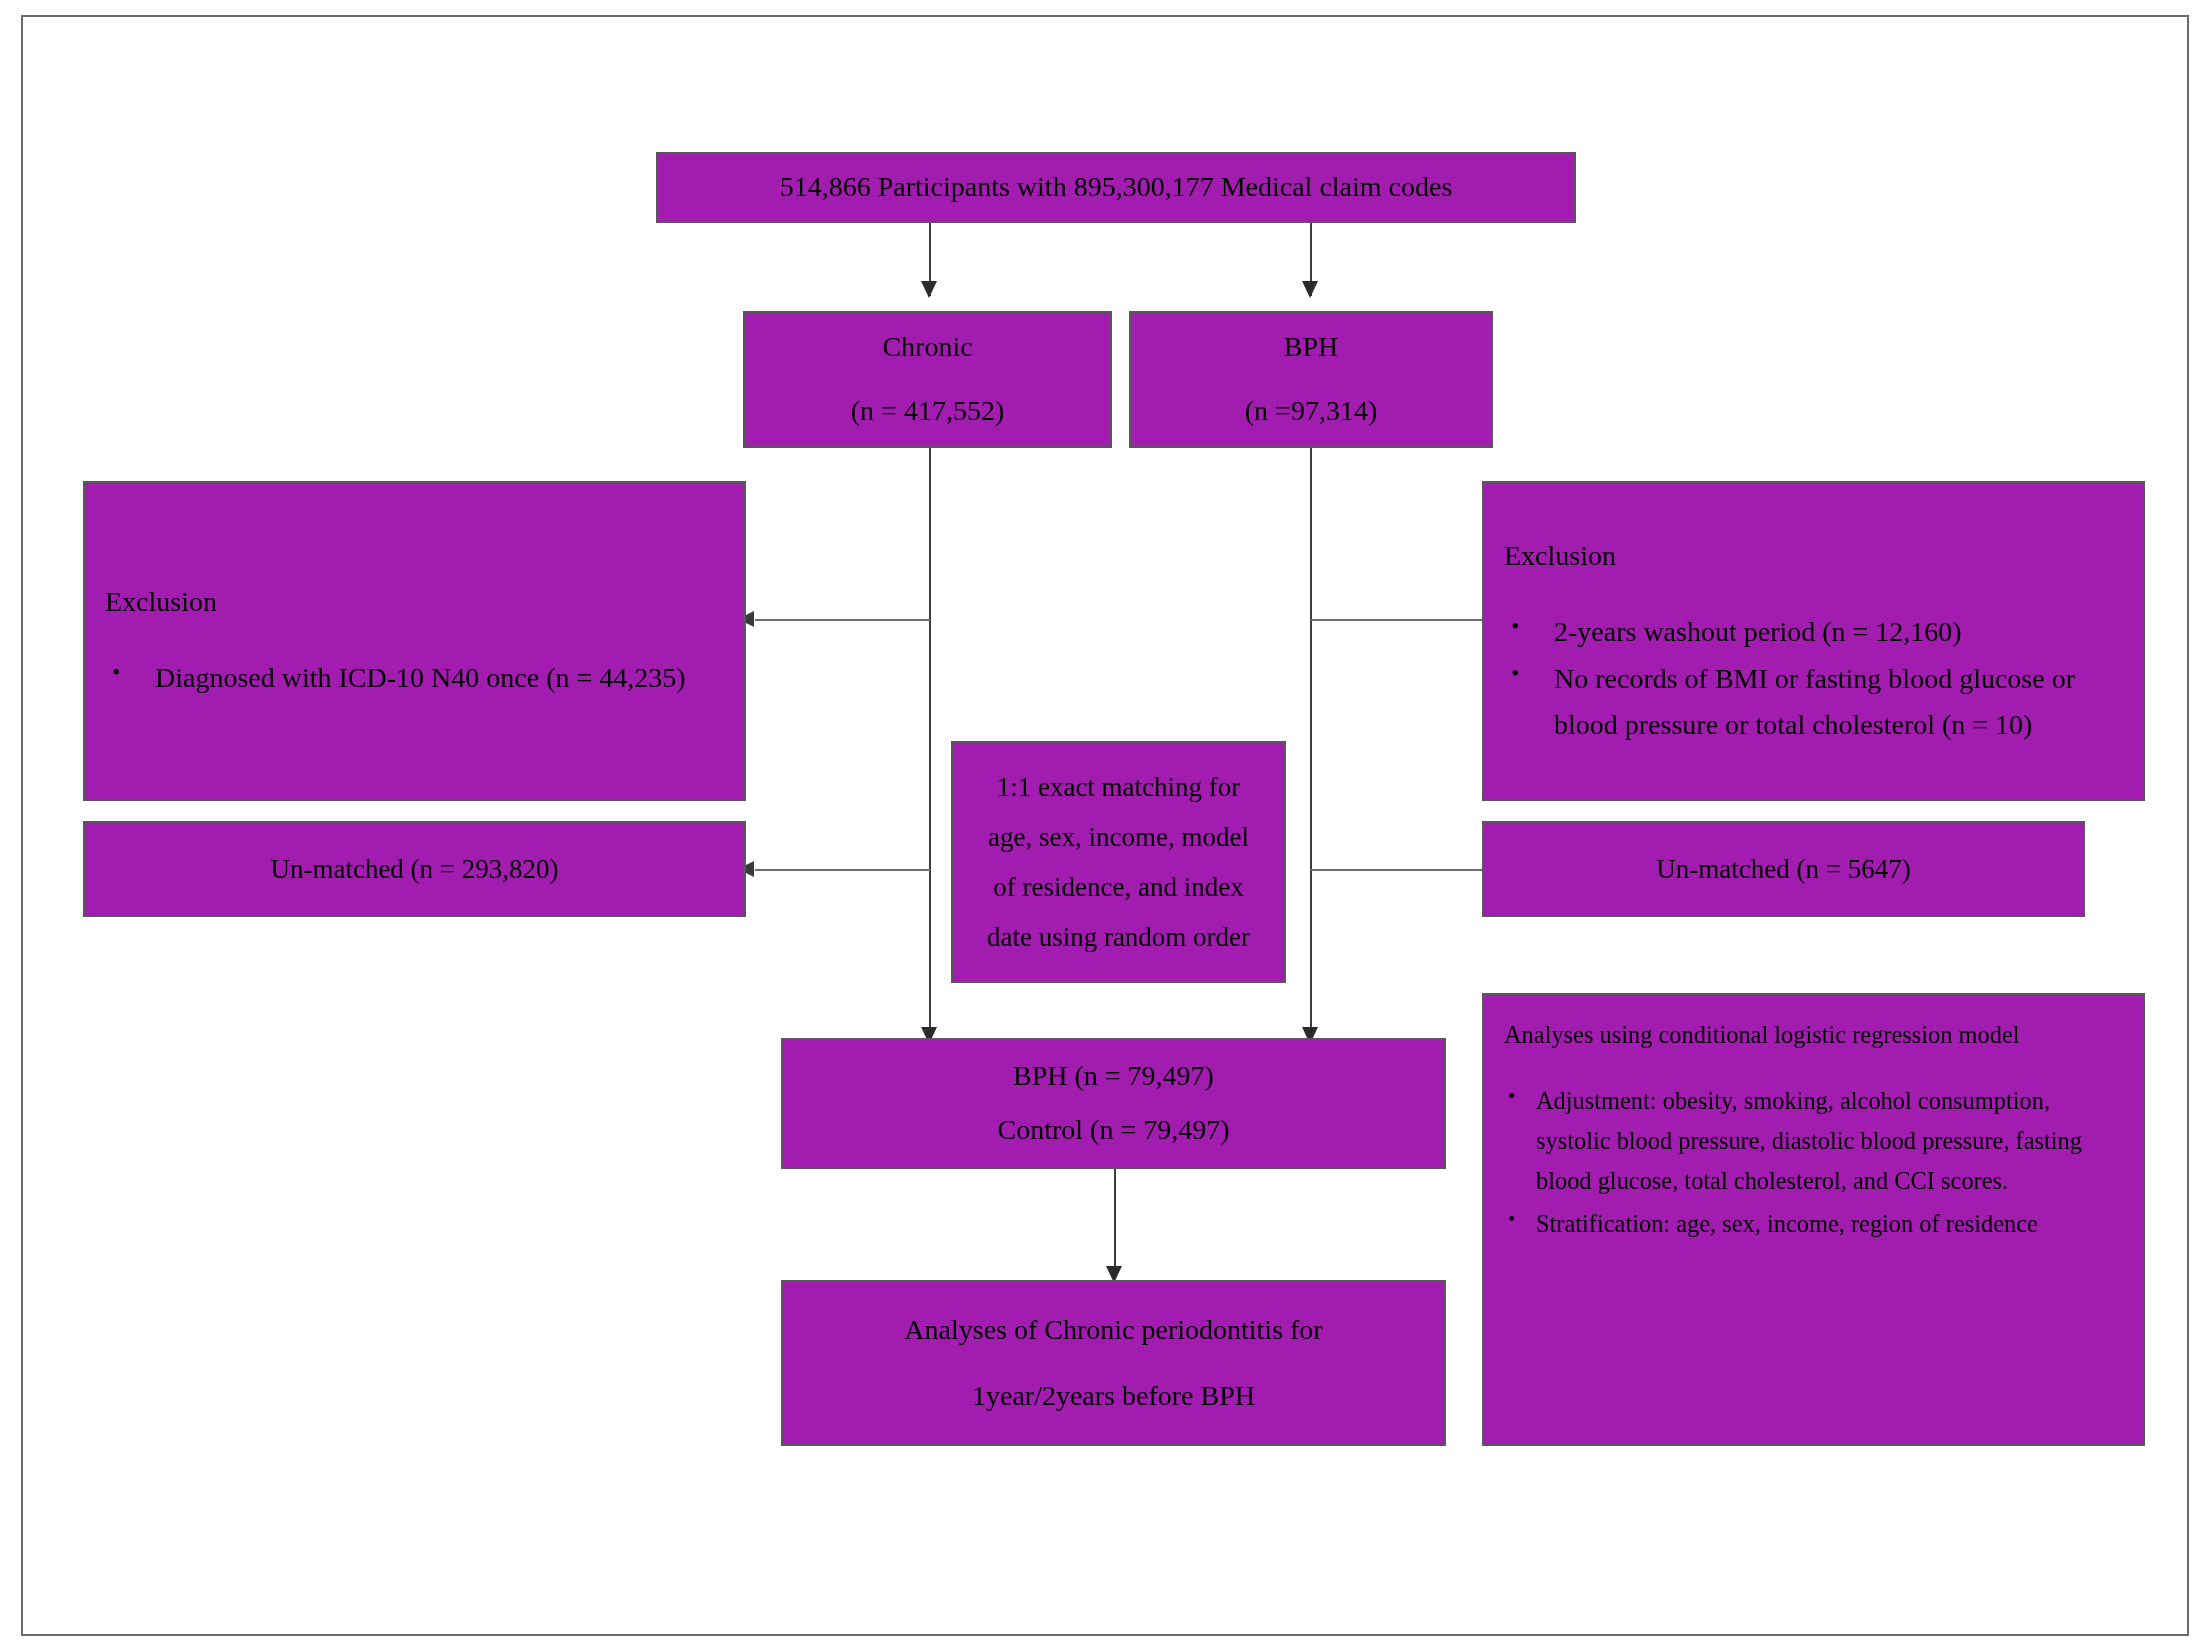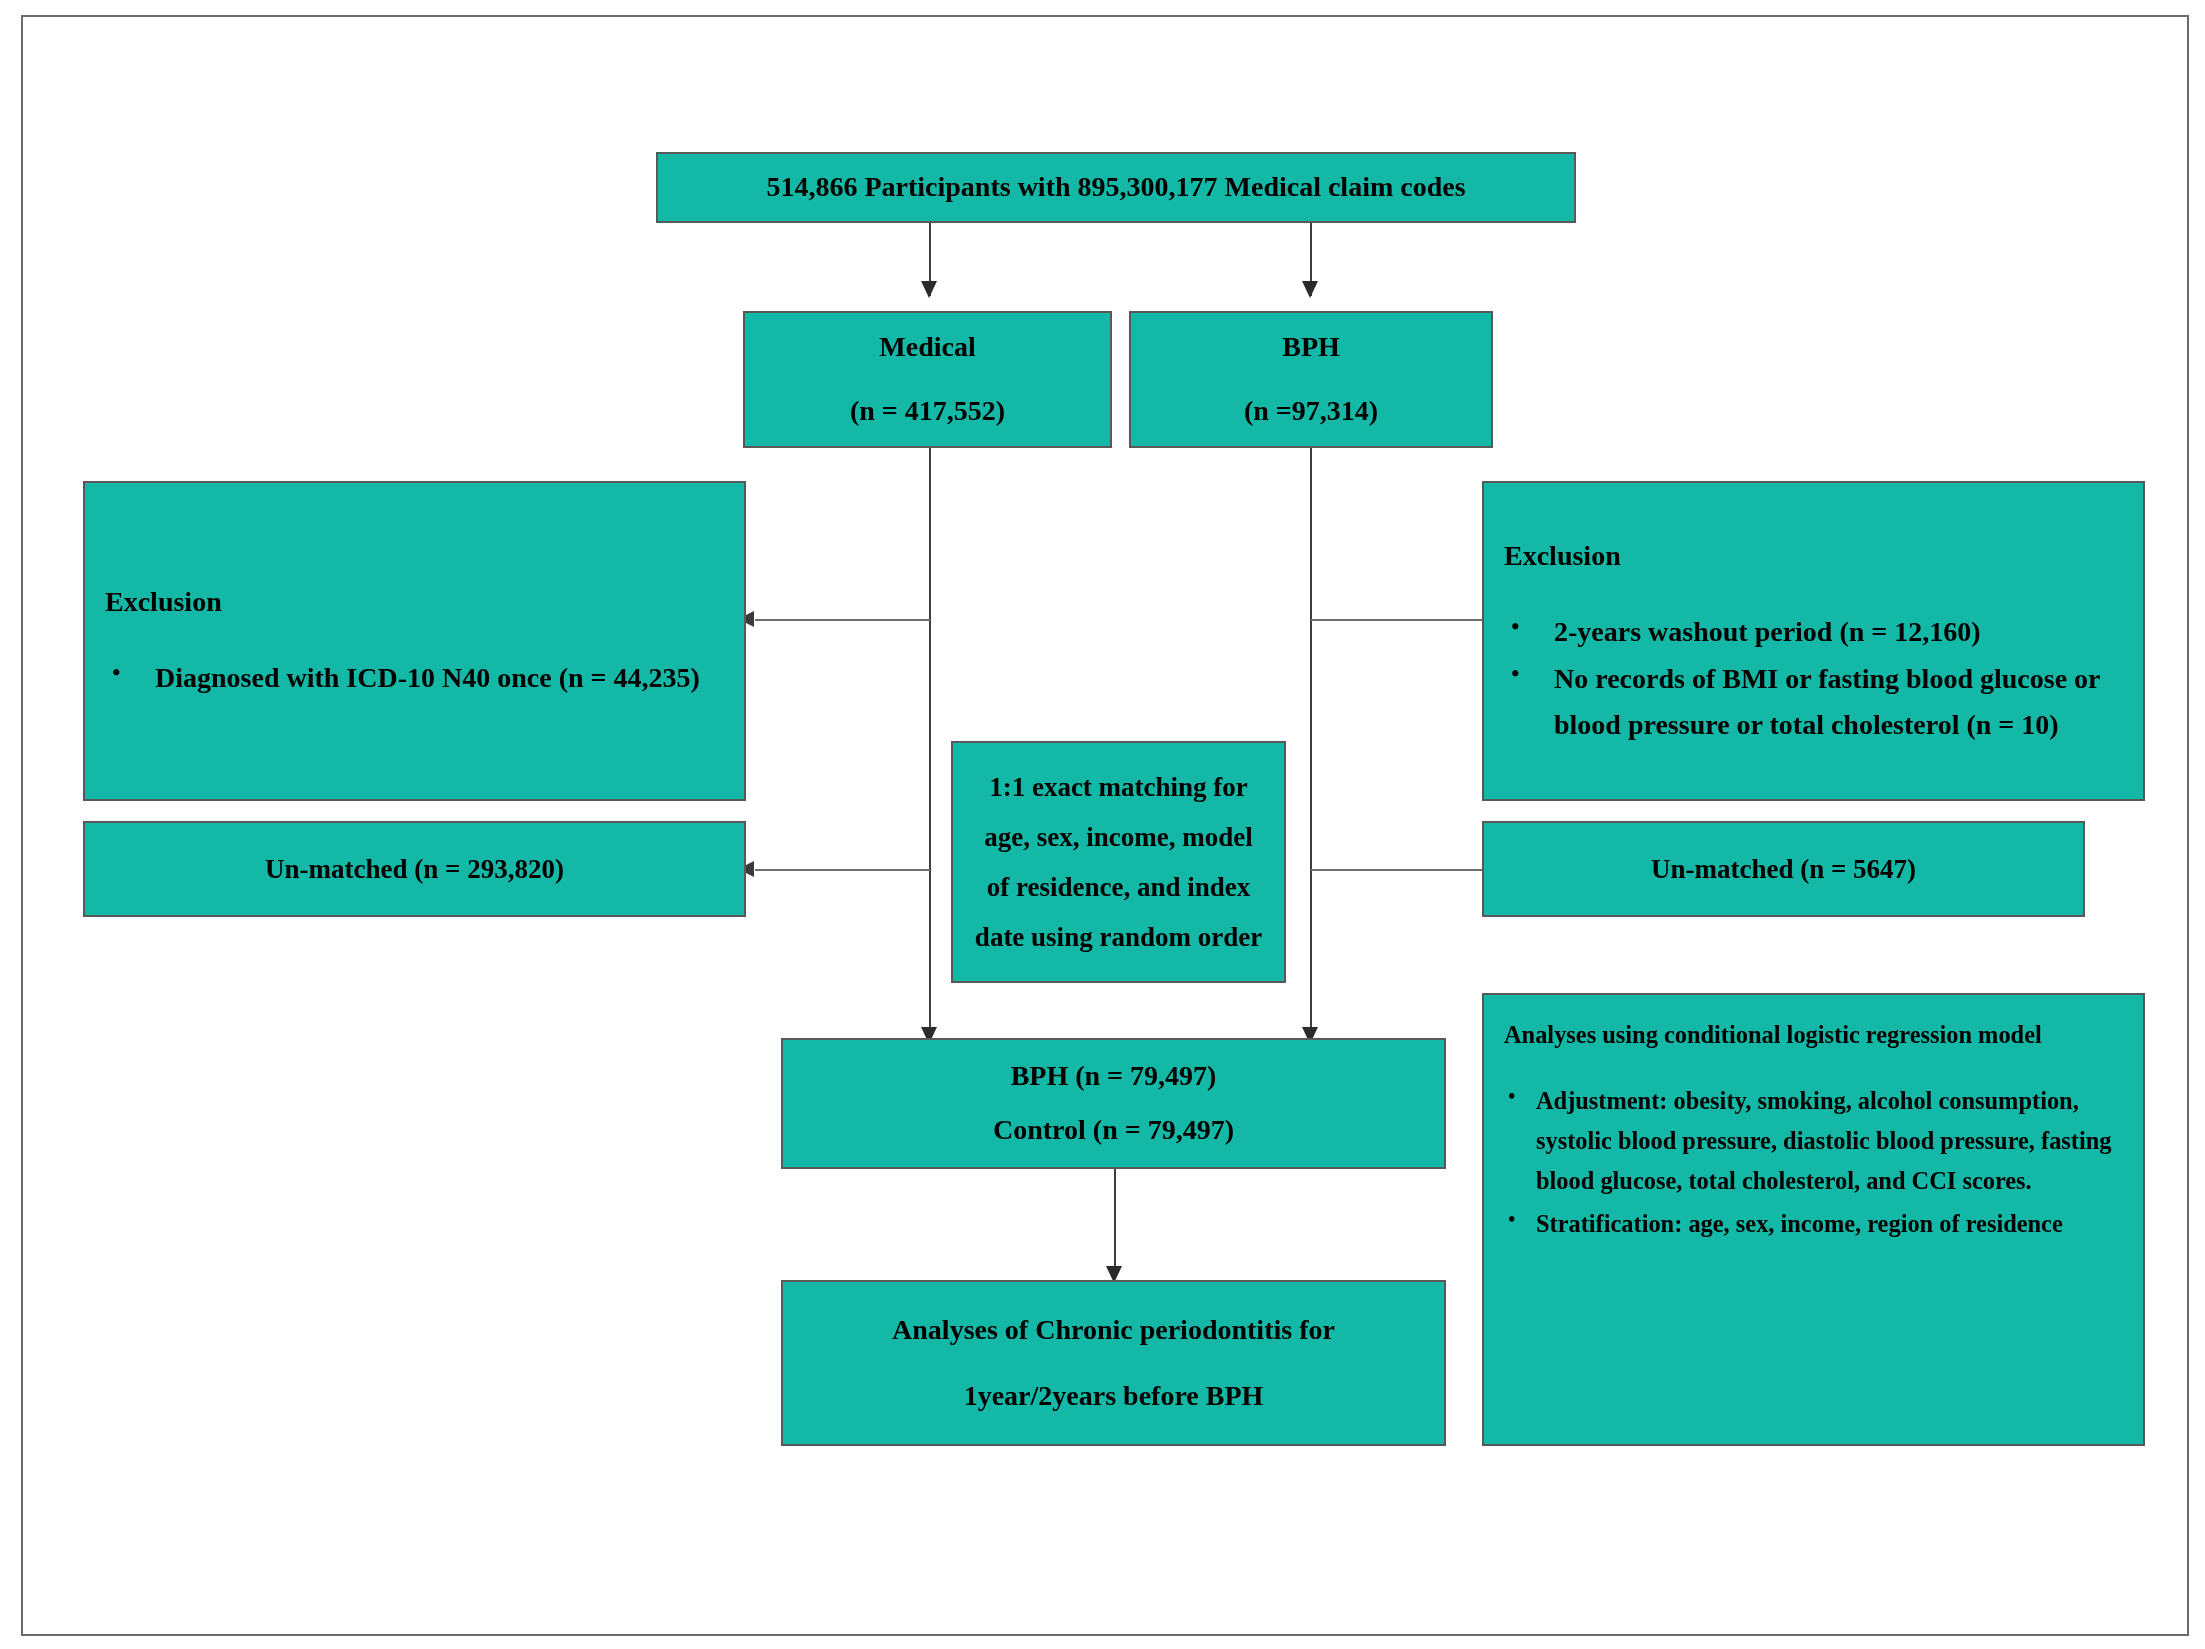--- a/index.html
+++ b/index.html
@@ -26,26 +26,25 @@
     width: 2168px;
     height: 1621px;
     border: 2.6px solid #6b6b6b;
     box-sizing: border-box;
     background: #ffffff;
   }
   .box {
     position: absolute;
     border: 2.1px solid #585858;
     box-sizing: border-box;
-    background: #14b8a6;
+    background: #a21caf;
     display: flex;
     flex-direction: column;
     justify-content: center;
     z-index: 5;
-    font-weight: bold;
   }
   .box.center {
     align-items: center;
     text-align: center;
   }
   .box .line {
     display: block;
     width: 100%;
   }
   .box.center .line {
@@ -152,21 +151,21 @@
   <div class="arrow-right" style="left:1485px; top:861px;"></div>
 
   <div class="vline" style="left:1114px; top:1169px; height:110px;"></div>
   <div class="arrow-down" style="left:1106px; top:1266px;"></div>
 
   <div class="box center fs-big" style="left:656px; top:152px; width:920px; height:71px;">
     <span class="line">514,866 Participants with 895,300,177 Medical claim codes</span>
   </div>
 
   <div class="box center fs-big" style="left:743px; top:311px; width:369px; height:137px;">
-    <span class="line">Medical</span>
+    <span class="line">Chronic</span>
     <span class="line" style="margin-top:23px;">(n = 417,552)</span>
   </div>
 
   <div class="box center fs-big" style="left:1129px; top:311px; width:364px; height:137px;">
     <span class="line">BPH</span>
     <span class="line" style="margin-top:23px;">(n =97,314)</span>
   </div>
 
   <div class="box fs-small pad-l" style="left:83px; top:481px; width:663px; height:320px;">
     <div class="hdr">Exclusion</div>

